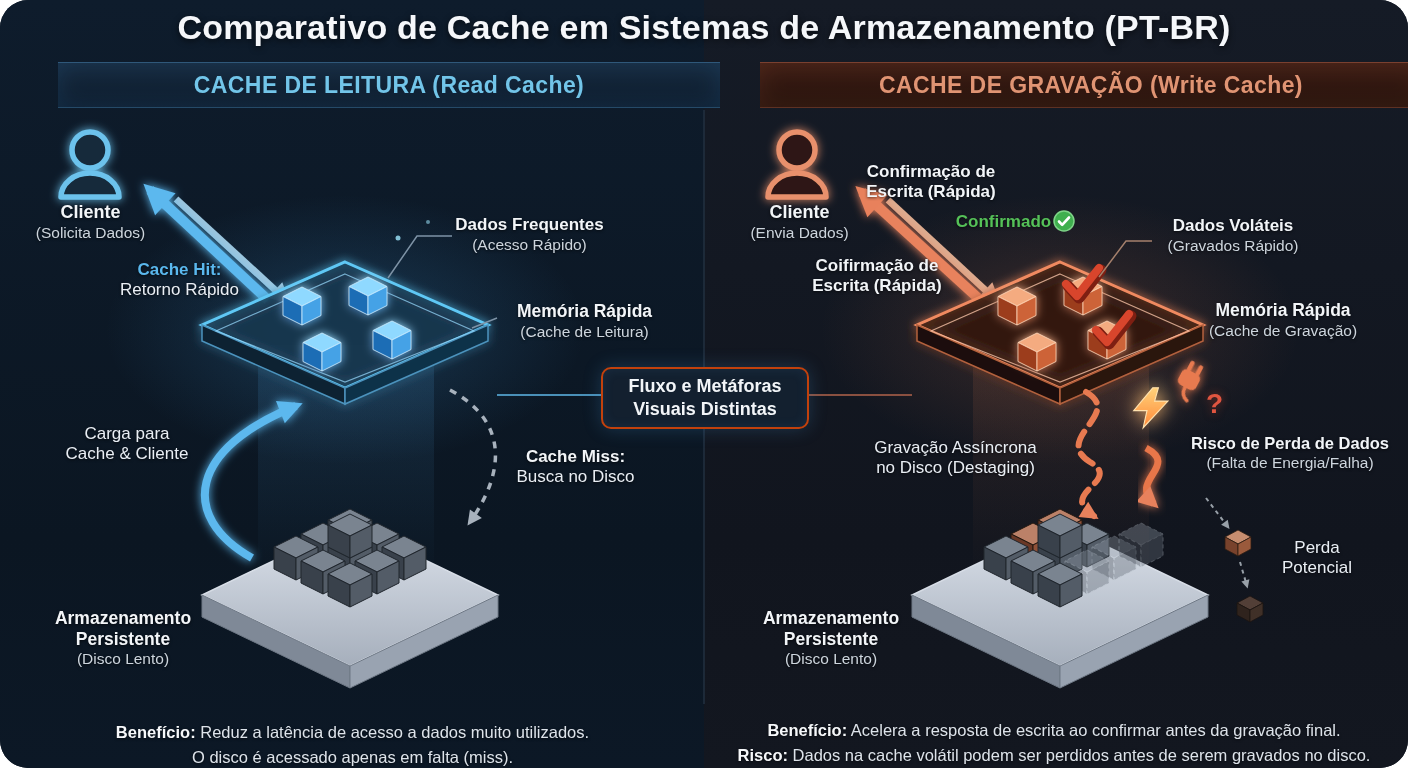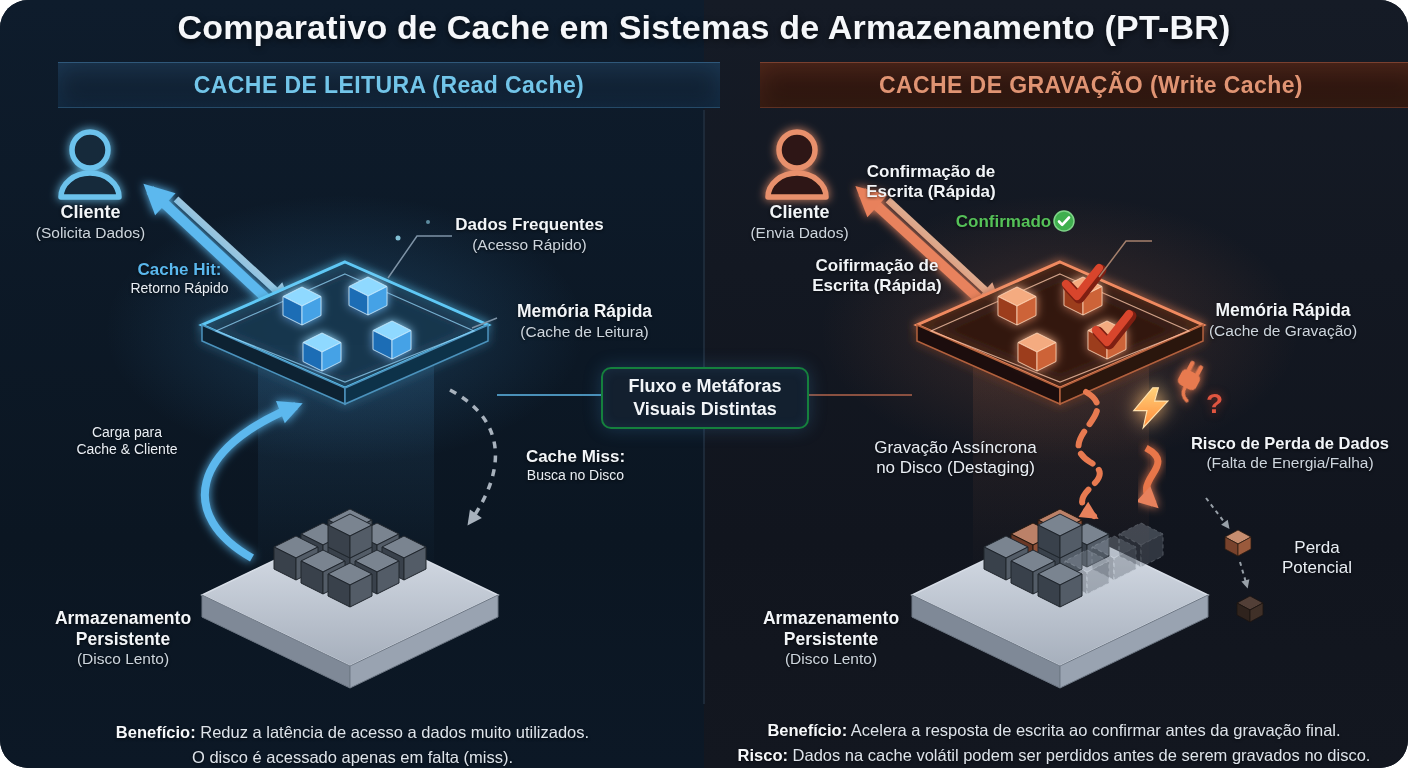--- a/index.html
+++ b/index.html
@@ -27,28 +27,28 @@
   .hdr-r{left:724px;width:662px;color:#e09473;
     background:linear-gradient(180deg,#3c1d15 0%,#26130d 100%);
     border-top:1px solid #7a4030;border-bottom:1px solid #5e3123;
     box-shadow:inset 0 0 24px rgba(230,120,70,.12);}
   .art{position:absolute;left:0;top:0;z-index:2;pointer-events:none;}
   .lbl{position:absolute;text-align:center;z-index:3;line-height:1.18;text-shadow:0 1px 3px rgba(0,0,0,.65);}
   .lbl .b{display:block;font-weight:700;font-size:17px;color:#f2f5f8;white-space:pre-line;}
   .lbl .big{font-size:18px;}
   .lbl .md{font-size:17.5px;}
   .lbl .s{display:block;font-weight:400;font-size:15.5px;color:#cdd5dd;margin-top:1px;white-space:pre-line;}
-  .lbl .r{display:block;font-weight:400;font-size:14px;color:#e9eef4;white-space:pre-line;}
+  .lbl .r{display:block;font-weight:400;font-size:17px;color:#e9eef4;white-space:pre-line;}
   .lbl .blue{color:#5ab8ee;}
   .qmark{position:absolute;z-index:3;font-size:28px;font-weight:700;color:#e05540;text-shadow:0 0 8px rgba(220,70,40,.5);}
   .confirmed{display:flex;align-items:flex-end;justify-content:center;gap:2px;}
   .confirmed .g{font-weight:700;font-size:17px;color:#55c158;}
   .centerbox{
     position:absolute;left:601px;top:367px;width:204px;height:58px;z-index:4;
-    background:#13202f;border:2px solid #15803d;border-radius:10px;
+    background:#13202f;border:2px solid #c2410c;border-radius:10px;
     display:flex;flex-direction:column;align-items:center;justify-content:center;
     font-weight:700;font-size:18px;color:#f2f5f8;line-height:1.3;
     box-shadow:0 0 18px rgba(70,150,210,.25), inset 0 0 12px rgba(70,150,210,.12);
   }
   .note{position:absolute;z-index:3;text-align:center;font-size:16.5px;font-weight:400;
     color:#dde3ea;line-height:1.5;text-shadow:0 1px 3px rgba(0,0,0,.6);}
   .note b{color:#f6f8fa;}
 </style>
 </head>
 <body>
@@ -339,20 +339,24 @@
     <span class="g">Confirmado</span>
     <svg width="22" height="22" viewBox="0 0 22 22">
       <circle cx="11" cy="11" r="10" fill="#3faf4e" stroke="#7fd488" stroke-width="1.5"></circle>
       <path d="M6,11.5 l3.2,3.4 L16,7.5" stroke="#ffffff" stroke-width="2.6" fill="none" stroke-linecap="round" stroke-linejoin="round"></path>
     </svg>
   </div>
   <div class="lbl" style="left:792px;top:256px;width:170px">
     <span class="b">Coifirmação de
 Escrita (Rápida)</span>
   </div>
+  <div class="lbl" style="left:1148px;top:216px;width:170px">
+    <span class="b">Dados Voláteis</span>
+    <span class="s">(Gravados Rápido)</span>
+  </div>
   <div class="lbl" style="left:1188px;top:300px;width:190px">
     <span class="b md">Memória Rápida</span>
     <span class="s">(Cache de Gravação)</span>
   </div>
   <div class="lbl" style="left:858px;top:438px;width:195px">
     <span class="r" style="font-size:17px">Gravação Assíncrona
 no Disco (Destaging)</span>
   </div>
   <div class="lbl" style="left:1185px;top:434px;width:210px">
     <span class="b" style="font-size:16.5px;white-space:nowrap">Risco de Perda de Dados</span>

